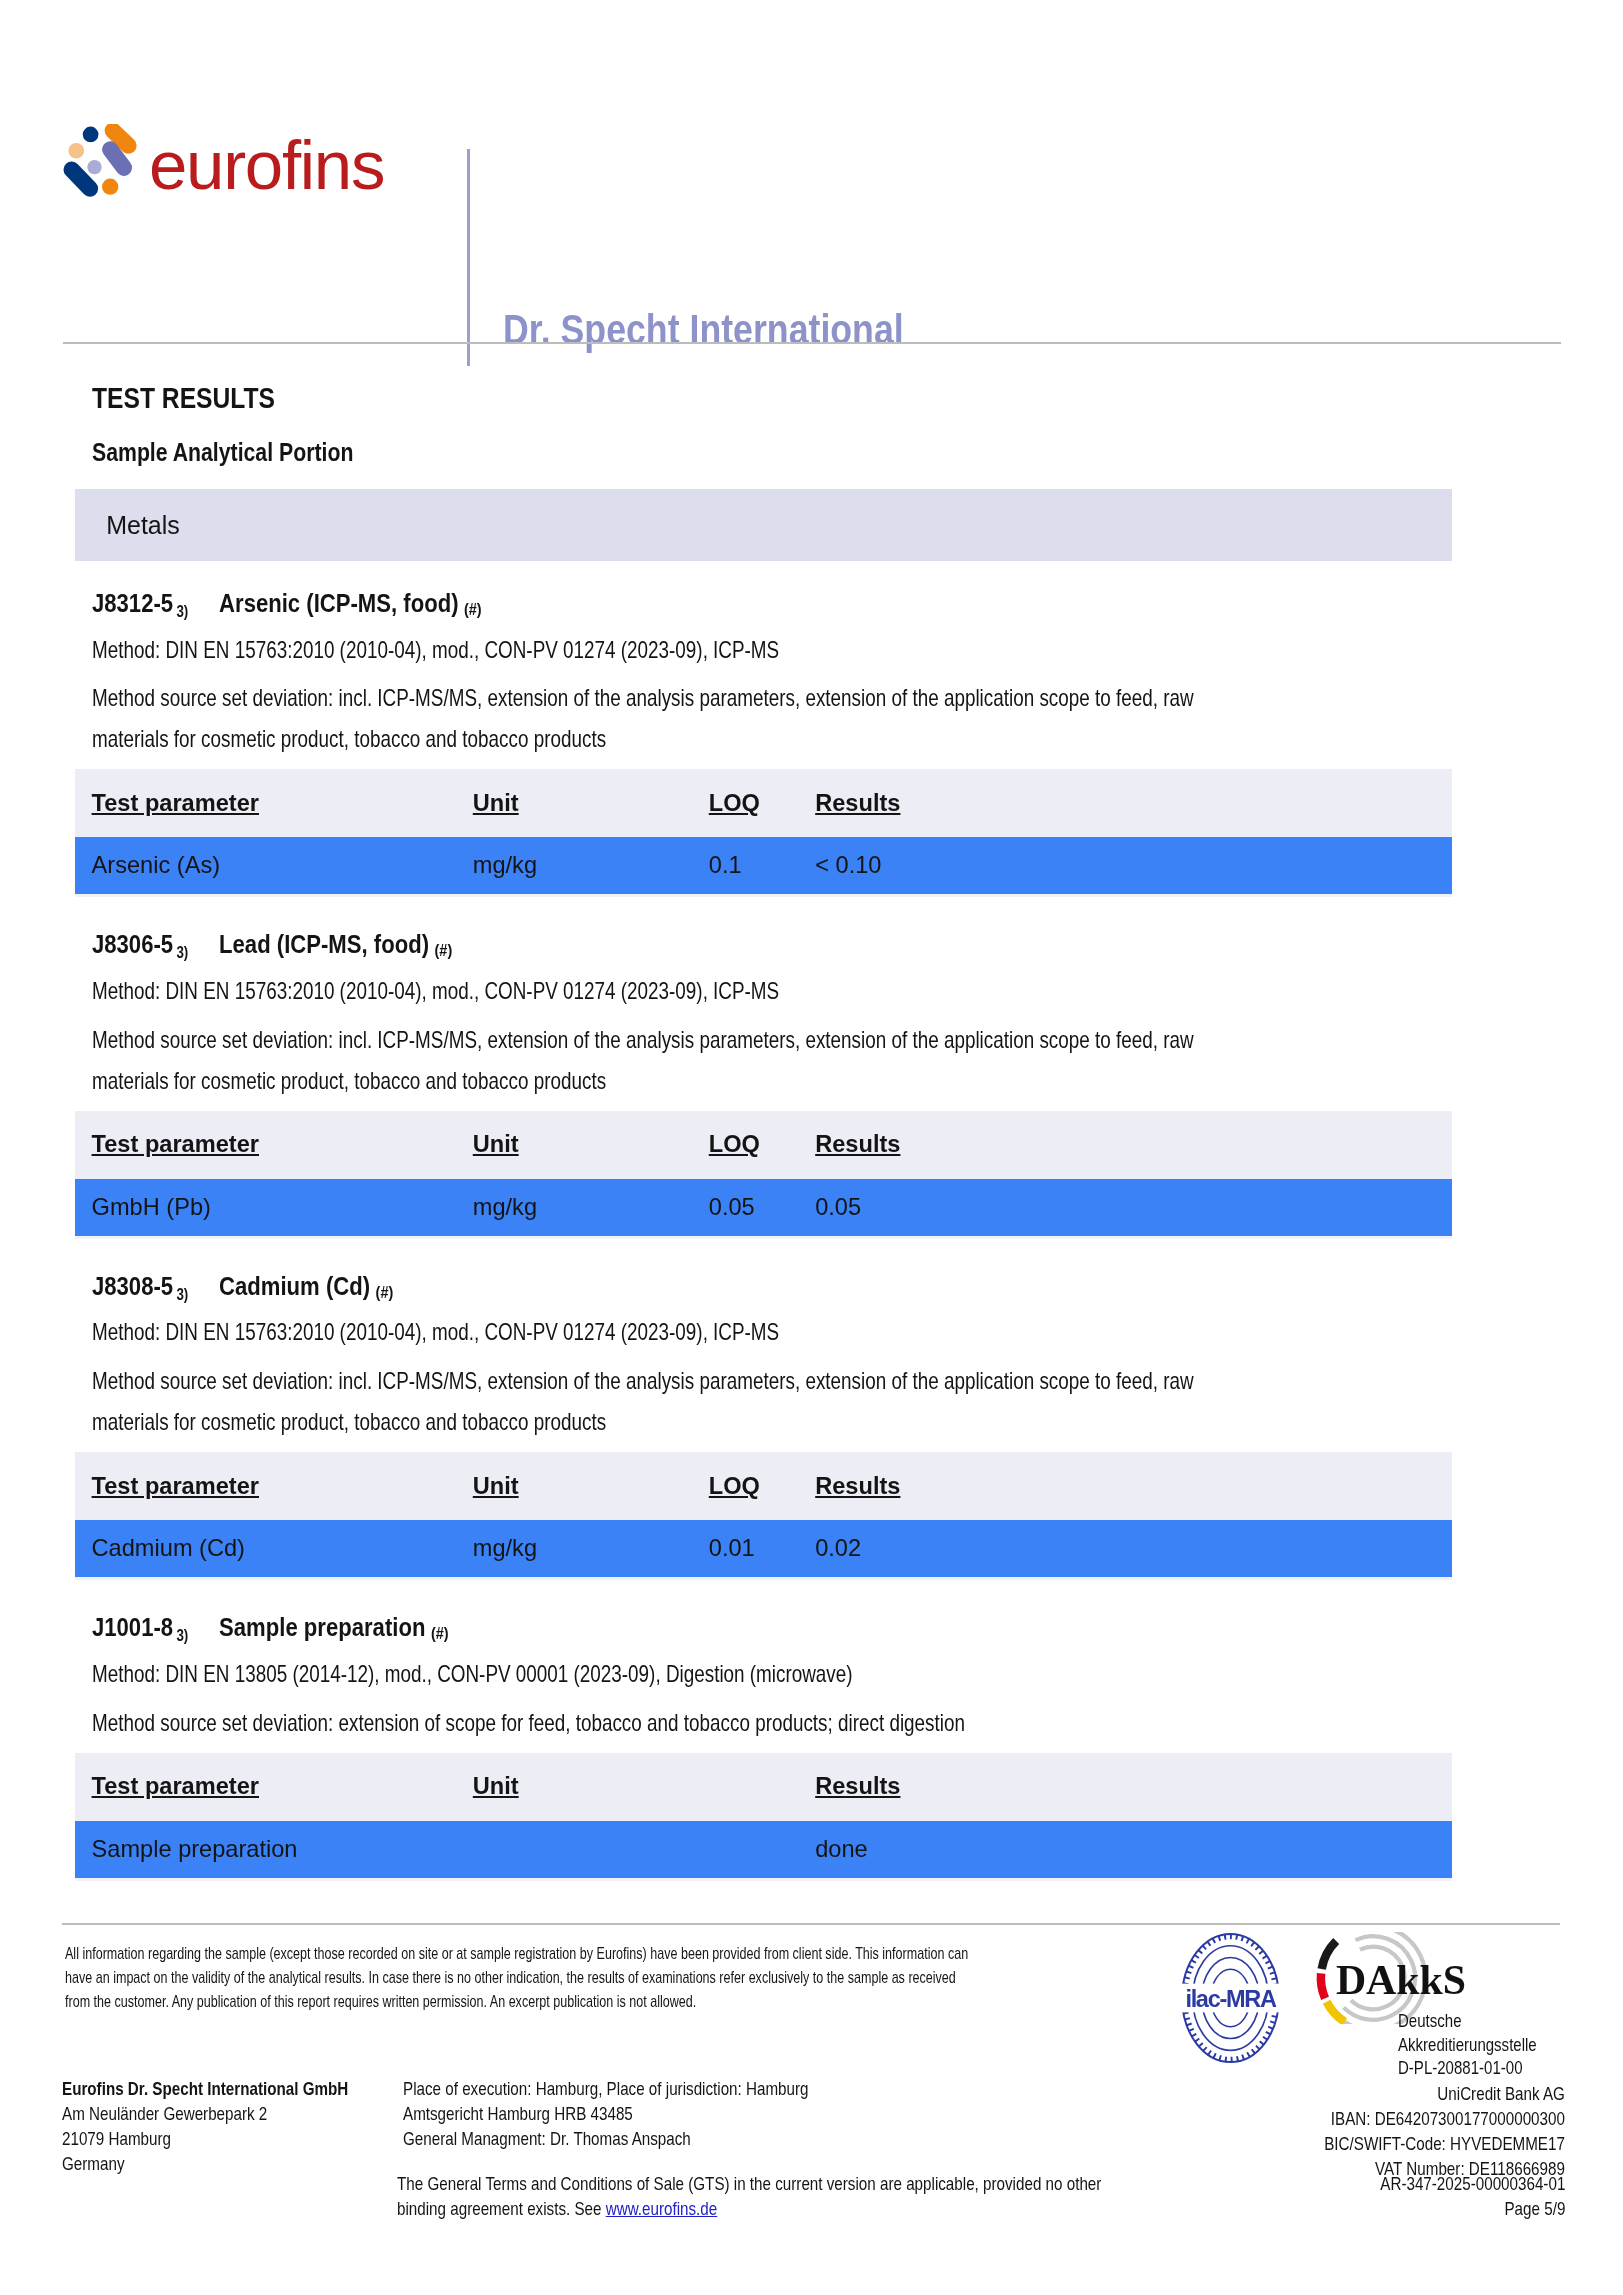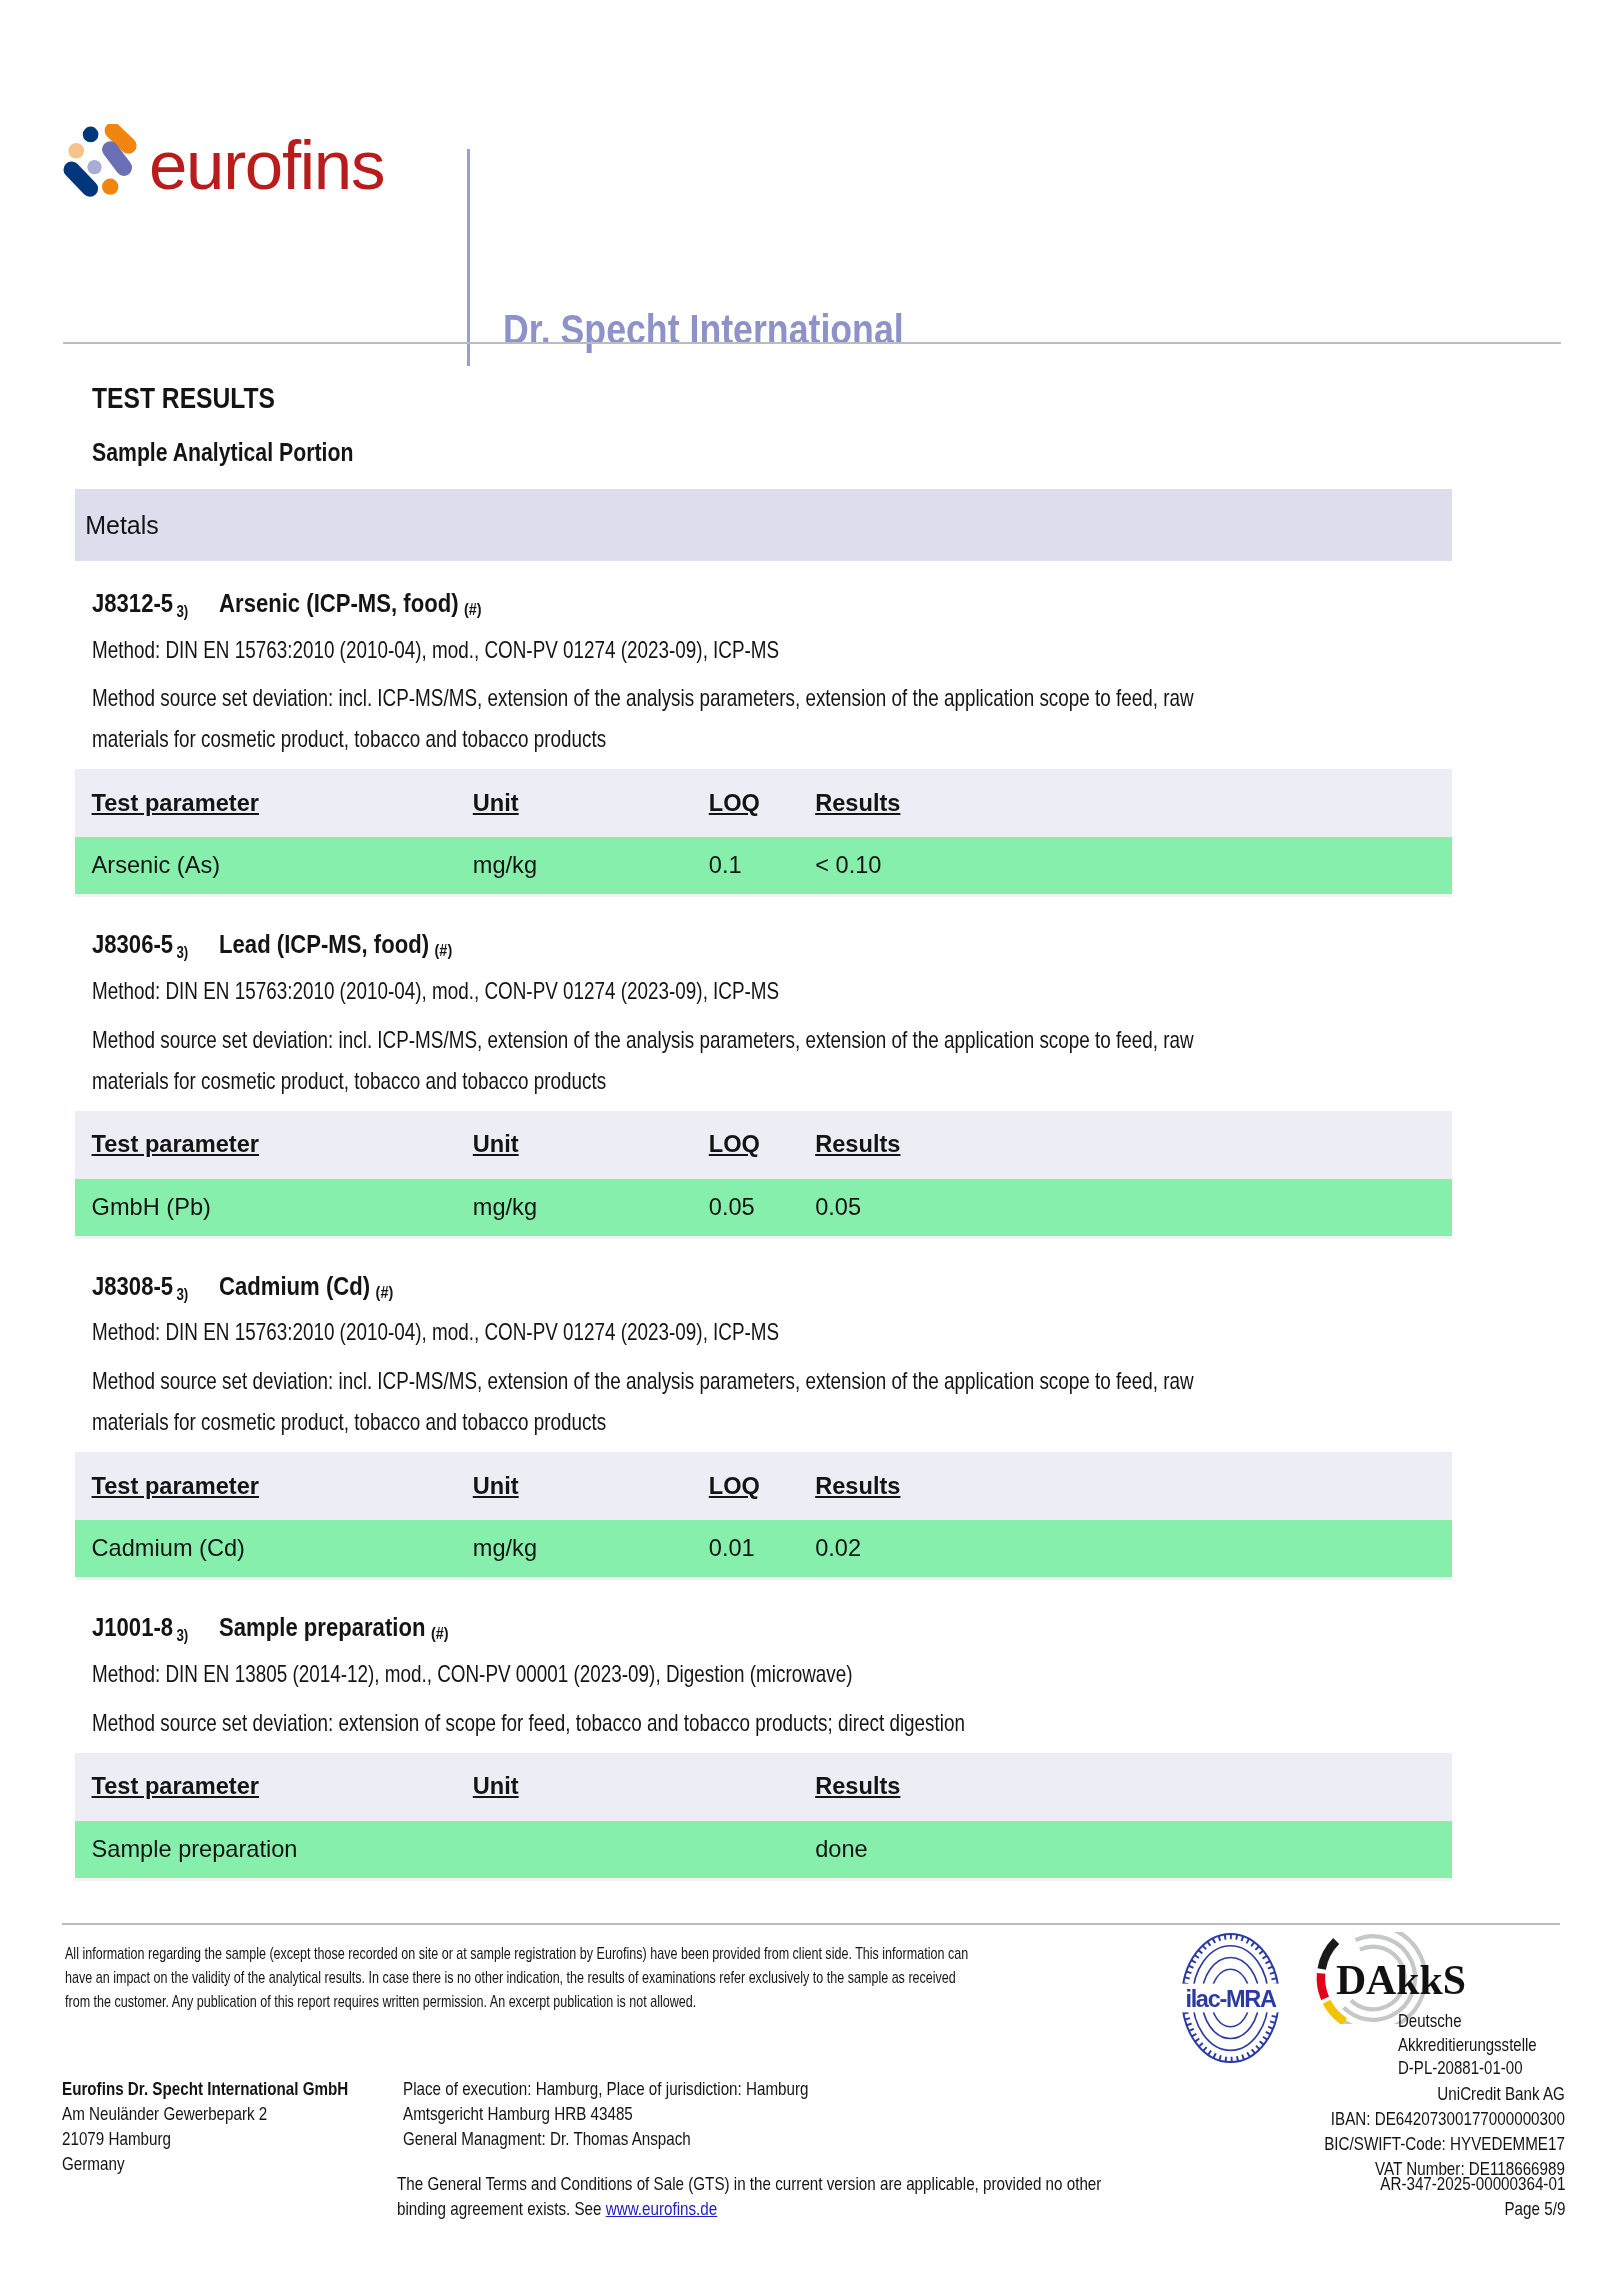--- a/index.html
+++ b/index.html
@@ -23,33 +23,33 @@
 
   .rule{position:absolute;left:63px;width:1498px;height:2px;background:#bcbcbc;}
   .rule-top{top:342px;}
   .rule-bottom{top:1923px;left:62px;}
 
   
   main{position:absolute;left:70px;top:344px;width:1383px;}
   .h1{margin:37px 0 0 21.6px;font-size:29px;line-height:34px;font-weight:bold;}
   .h2{margin:22px 0 0 21.6px;font-size:25px;line-height:30px;font-weight:bold;}
   .group-band{margin:22px 0 0 5.2px;width:1377px;height:72px;line-height:72px;
-              padding-left:10px;box-sizing:border-box;background:#dcdded;font-size:25px;}
+              padding-left:31px;box-sizing:border-box;background:#dcdded;font-size:25px;}
   .sec-title{margin:31px 0 0 21.6px;line-height:33px;font-size:26px;font-weight:bold;}
   .section:first-child .sec-title{margin-top:26px;}
   .sec-sup{font-size:15.7px;position:relative;top:4.6px;margin-left:3.9px;}
   .sec-name{margin-left:29px;}
   .sec-suffix{font-size:17px;position:relative;top:2.6px;margin-left:6.5px;}
   .method{margin:10.5px 0 0 21.6px;font-size:23.6px;line-height:33px;}
   .dev{margin:11.8px 0 0 21.6px;}
   .dev .line{font-size:23.6px;line-height:41px;}
   .rtable{margin:9.2px 0 0 5.2px;width:1377px;}
   .t-head,.t-row{display:flex;align-items:center;box-sizing:border-box;font-size:23.6px;}
   .t-head{background:#ecedf5;height:68px;font-weight:bold;text-decoration:underline;}
-  .t-row{background:#86efac;height:60px;border-bottom:3.9px solid #f1f2f8;}
+  .t-row{background:#3b82f6;height:60px;border-bottom:3.9px solid #f1f2f8;}
   .c1{width:393px;padding-left:16.4px;box-sizing:border-box;}
   .c2{width:236px;padding-left:4.6px;box-sizing:border-box;}
   .c3{width:111px;padding-left:4.6px;box-sizing:border-box;}
   .c2w{width:347px;padding-left:4.6px;box-sizing:border-box;}
   .c4{flex:1;text-align:left;}
 
   
   .disclaimer{position:absolute;left:65px;top:1942px;}
   .disclaimer div{font-size:15.7px;line-height:24px;}
   .ilac{position:absolute;left:1178px;top:1930px;}

